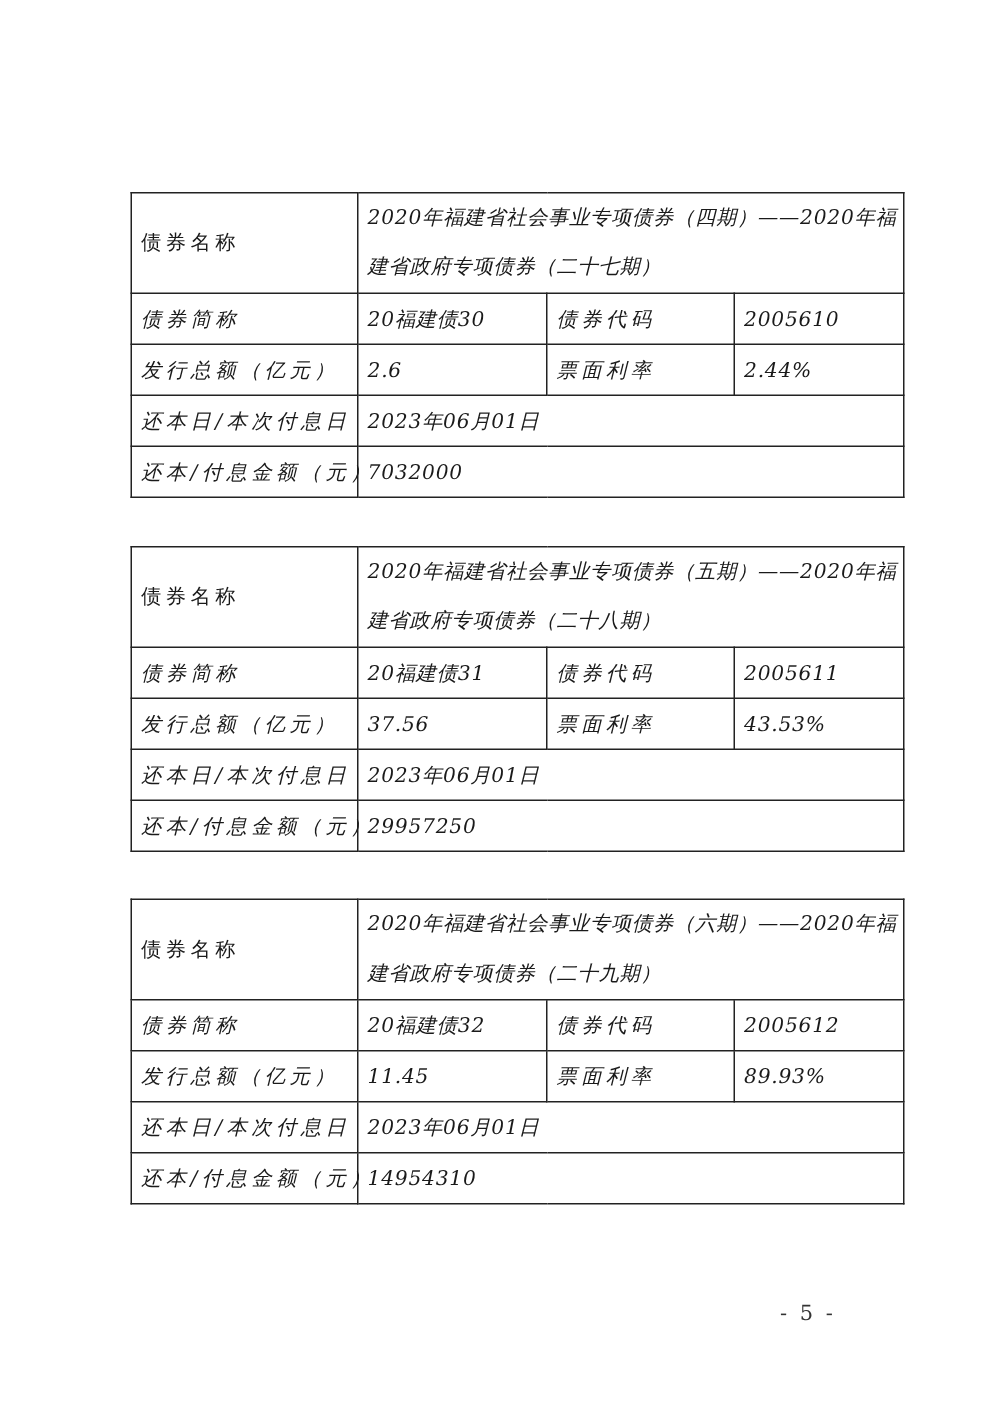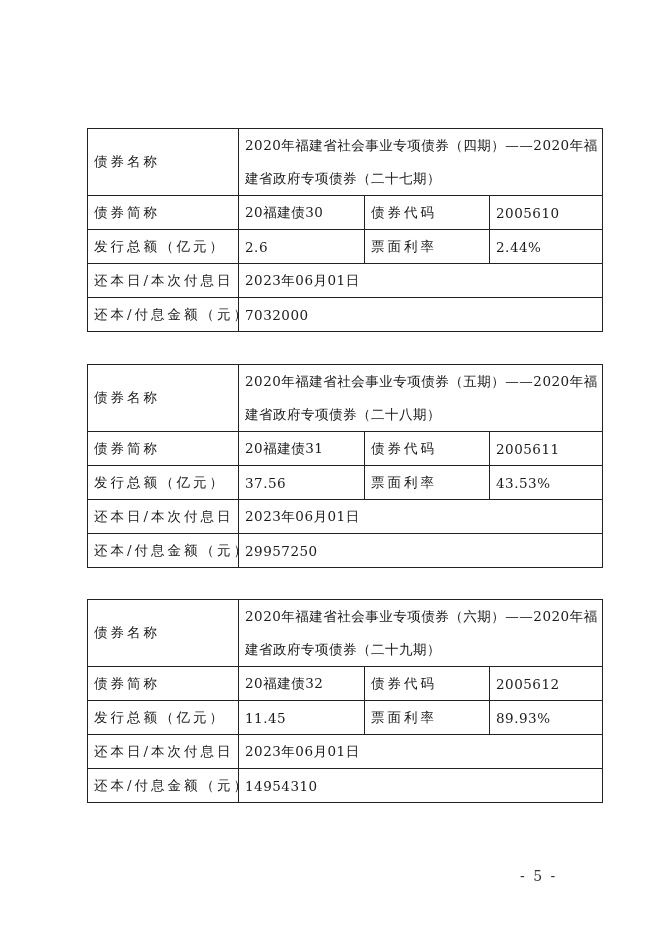--- a/index.html
+++ b/index.html
@@ -20,24 +20,24 @@
     border: 1px solid #222;
     padding: 0 0 0 6px;
     vertical-align: middle;
     white-space: nowrap;
     letter-spacing: 0.5px;
   }
   .bond-table td.label { letter-spacing: 3px; }
   .bond-table td.name-val {
     white-space: normal;
     line-height: 33px;
-    padding-top: 0; padding-bottom: 0;
+    padding-top: 0; padding-bottom: 0; font-style: italic;
   }
   .bond-table tr.r-name { height: 67px; }
-  .bond-table tr.r-std { height: 34px; }
+  .bond-table tr.r-std { height: 34px; font-style: italic; }
   .bond-table col.c1 { width: 151px; }
   .bond-table col.c2 { width: 126px; }
   .bond-table col.c3 { width: 125px; }
   .bond-table col.c4 { width: 113px; }
   #t1 { top: 128px; }
   #t2 { top: 364px; }
   #t3 { top: 599px; }
   .page-number {
     position: absolute; left: 520px; top: 868px;
     font-size: 14px; letter-spacing: 2px; color: #333;

